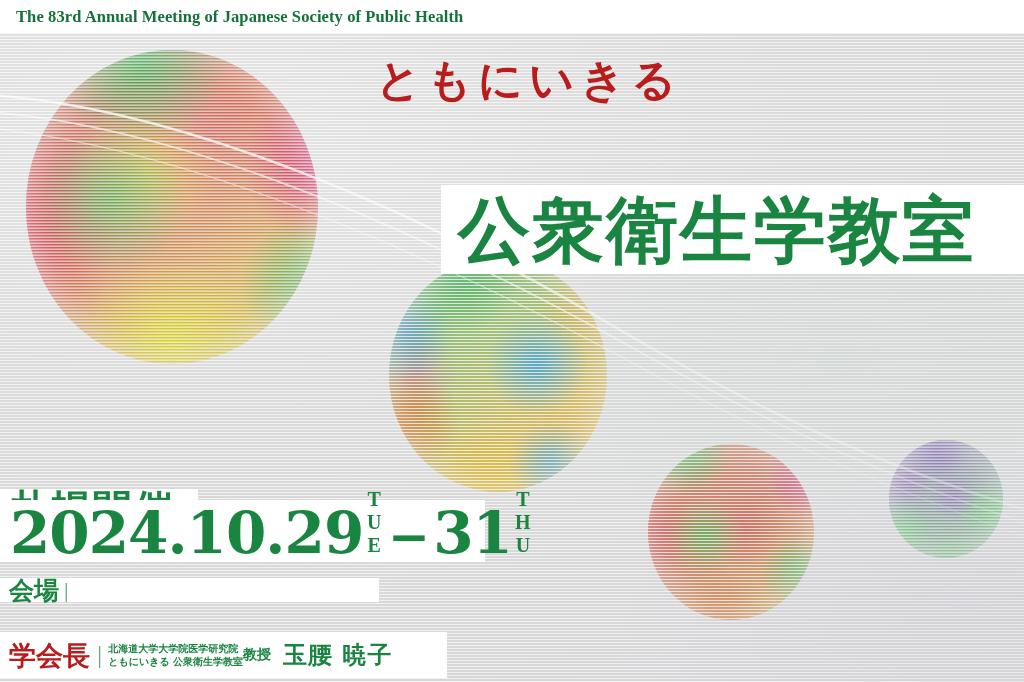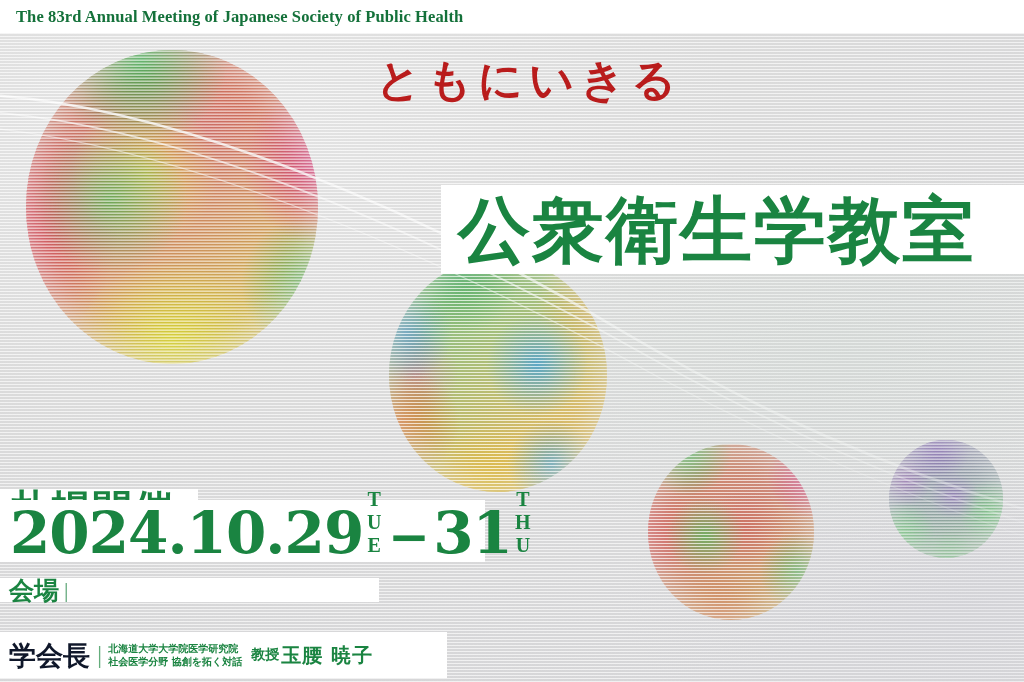--- a/index.html
+++ b/index.html
@@ -287,21 +287,21 @@
     white-space: nowrap;
   }
 
   
   .chair-band {
     left: 0; top: 632px; width: 447px; height: 46px;
     display: flex; align-items: center;
   }
   .chair-label {
     margin-left: 9px;
-    color: #0f172a;
+    color: #b91c1c;
     font-family: "DejaVu Serif", "Liberation Serif", serif;
     font-weight: bold;
     font-size: 27px;
     line-height: 1;
   }
   .chair-sep {
     color: #64ad7c;
     font-size: 26px;
     margin: 0 6px 0 7px;
     font-weight: normal;
@@ -313,29 +313,29 @@
     font-weight: bold;
     font-size: 10px;
     line-height: 1.32;
     white-space: nowrap;
   }
   .chair-rank {
     color: #1a8441;
     font-family: "DejaVu Serif", "Liberation Serif", serif;
     font-weight: bold;
     font-size: 14px;
-    margin-left: 9px;
+    margin-left: 0;
     white-space: nowrap;
   }
   .chair-name {
     color: #1a8441;
     font-family: "DejaVu Serif", "Liberation Serif", serif;
     font-weight: bold;
-    font-size: 20px;
-    margin-left: 2px;
+    font-size: 24px;
+    margin-left: 12px;
     letter-spacing: 1px;
     white-space: nowrap;
   }
 </style>
 </head>
 <body>
 
 <div class="poster">
 
   <div class="bg-base"></div>
@@ -416,19 +416,19 @@
   <div class="white-band venue-band">
     <span class="venue-label">会場</span>
     <span class="venue-sep">|</span>
   </div>
 
   <div class="white-band chair-band">
     <span class="chair-label">学会長</span>
     <span class="chair-sep">|</span>
     <span class="chair-affil">
       <span>北海道大学大学院医学研究院</span><br>
-      <span>社会医学分野 協創を拓く対話</span>
+      <span>ともにいきる 公衆衛生学教室</span>
     </span>
     <span class="chair-rank">教授</span>
     <span class="chair-name">玉腰 暁子</span>
   </div>
 
 </div>
 
 </body></html>

